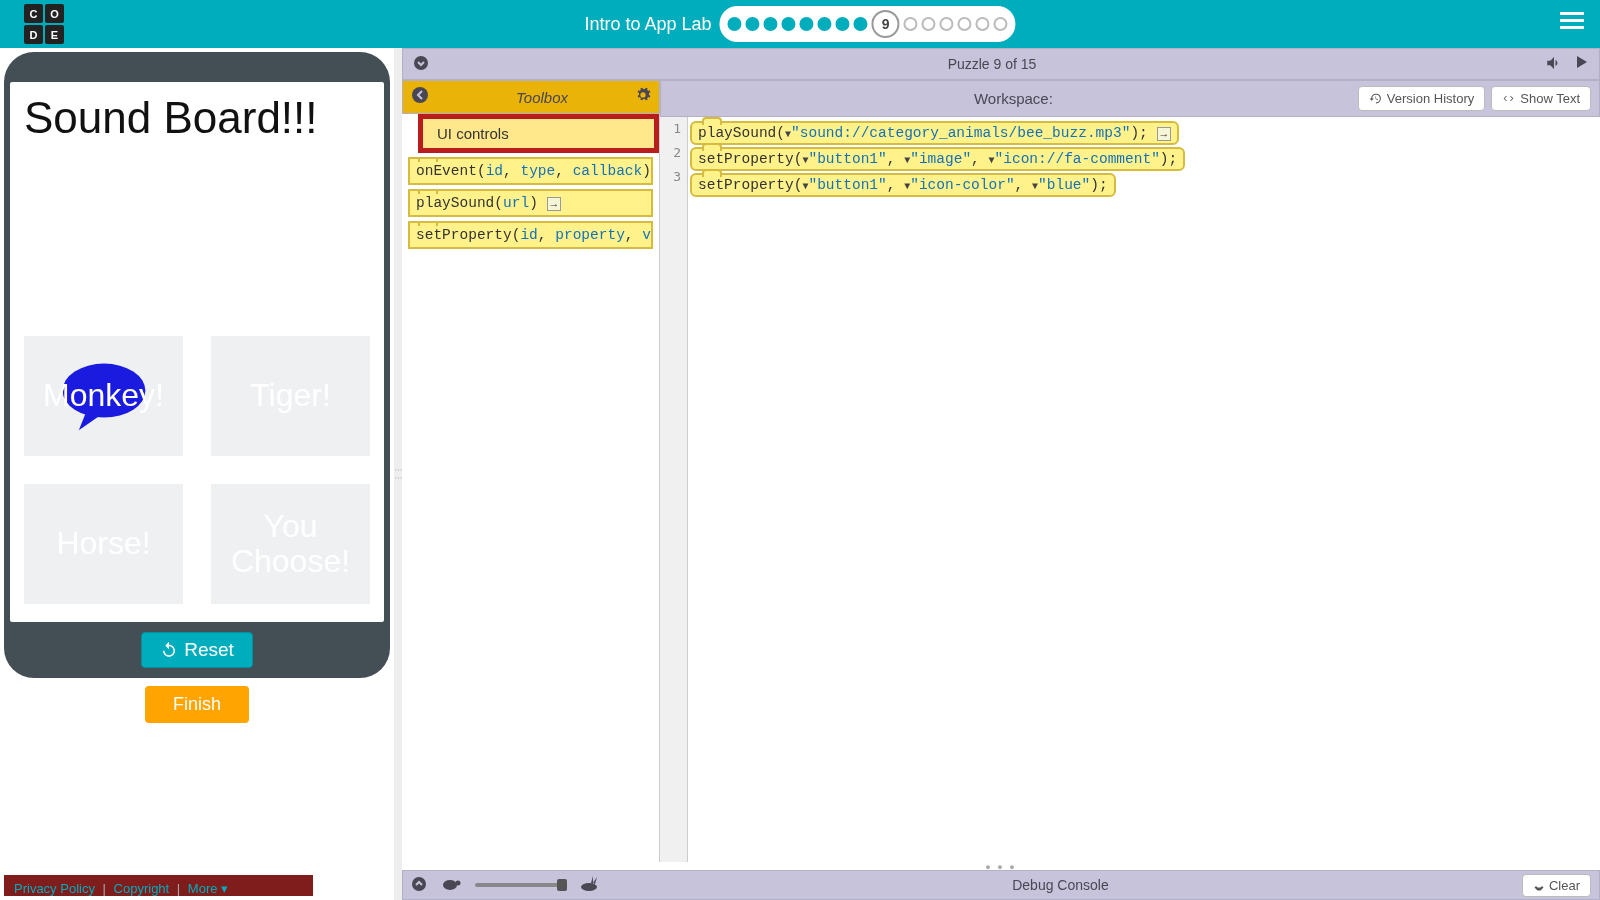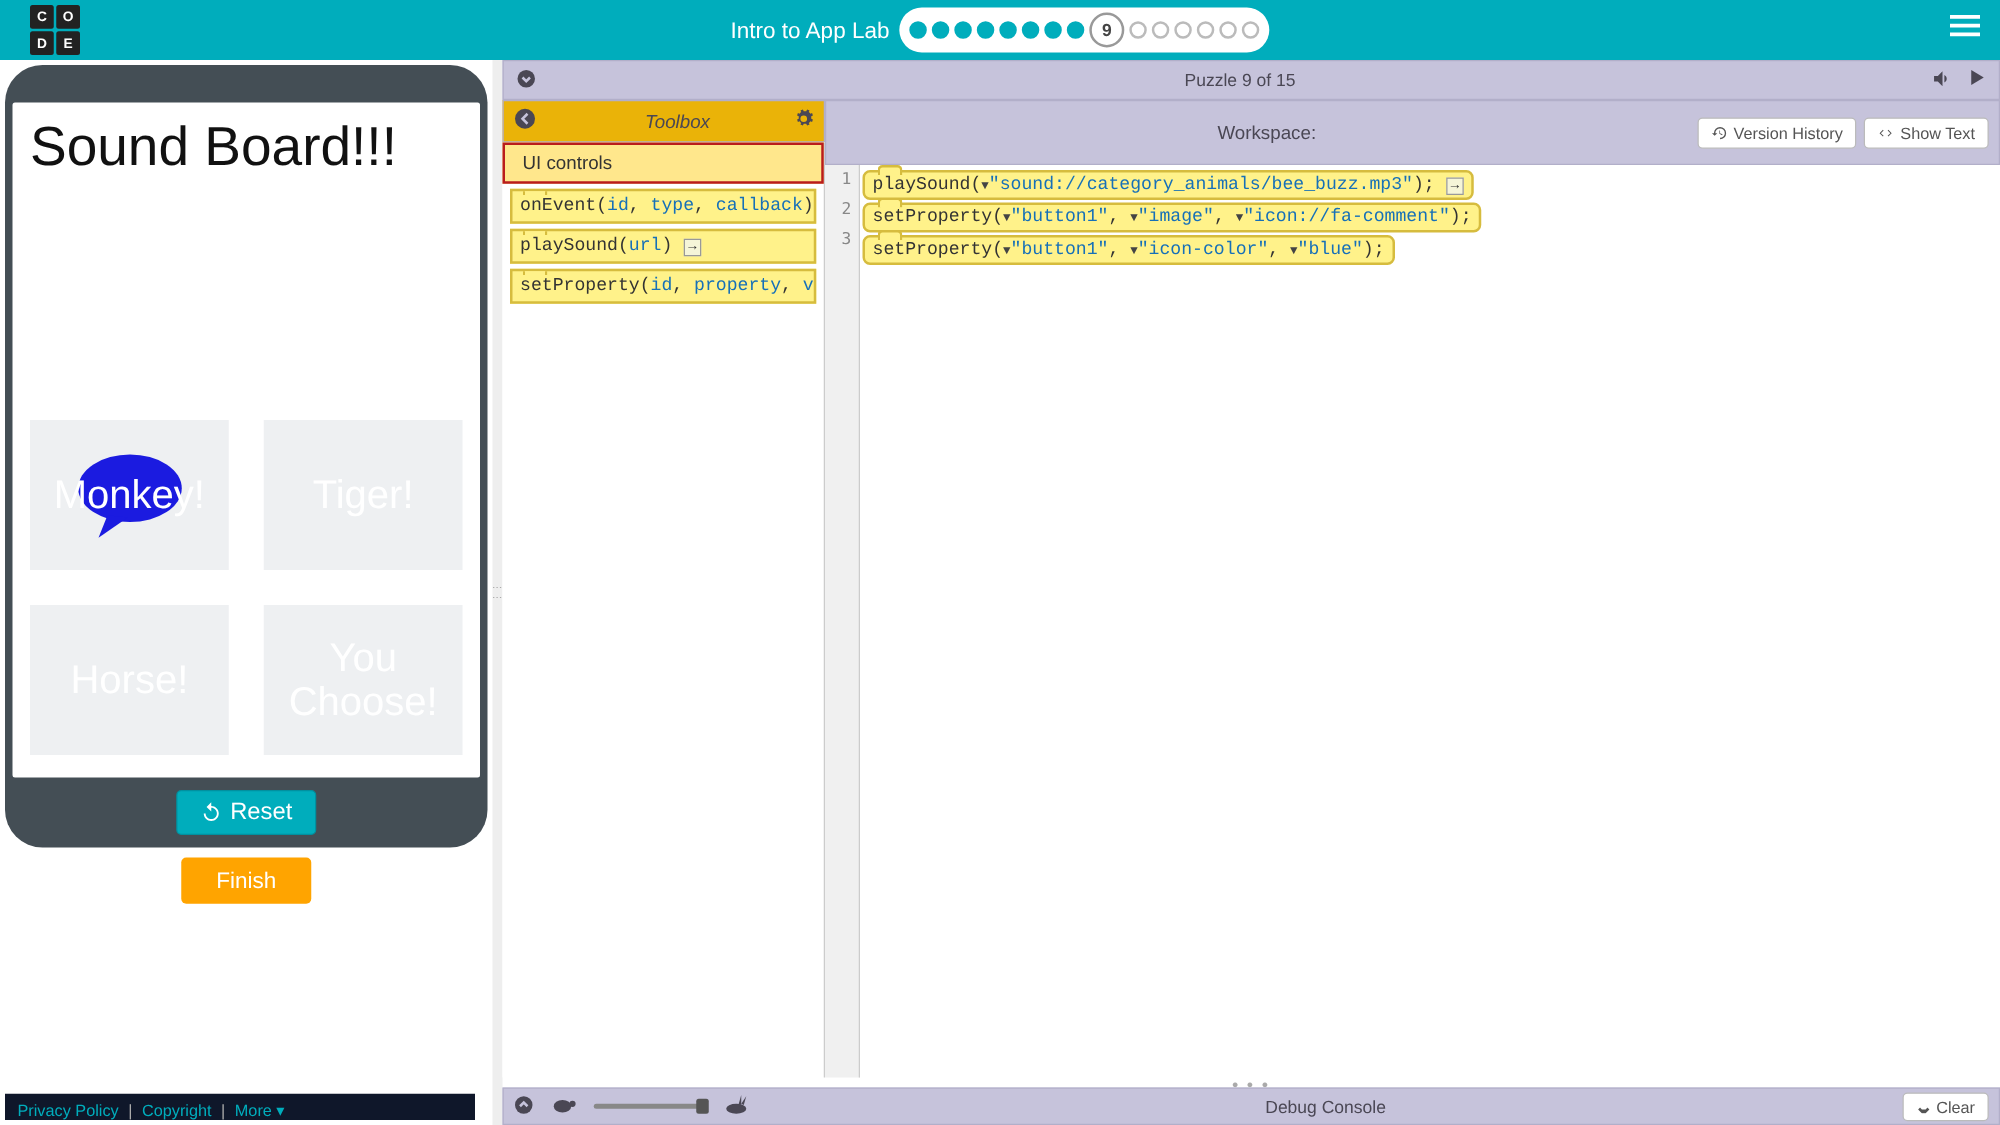--- a/index.html
+++ b/index.html
@@ -147,25 +147,25 @@
   background: #ffa400;
   color: #fff;
   border: none;
   border-radius: 4px;
   padding: 8px 28px;
   font-size: 18px;
   cursor: pointer;
 }
 .footer-links {
   margin-top: auto;
-  background: #0f172a;
+  background: #7f1d1d;
   padding: 6px 10px 0 10px;
   font-size: 13px;
   color: #00adbc;
-  width: 376px;
+  width: 309px;
 }
 .footer-links a { color: #00adbc; text-decoration: none; }
 .footer-links .sep { color: #aaa; margin: 0 4px; }
 
 .right-col {
   flex: 1;
   display: flex;
   flex-direction: column;
 }
 .bar {
@@ -202,24 +202,25 @@
 .tbx-header .lbl { flex:1; text-align:center; color:#4a4754; font-size:15px; }
 .tbx-header .gear { cursor:pointer; }
 .tbx-body {
   background: #fff;
   border-right: 1px solid #ccc;
   flex: 1;
   padding: 0;
 }
 .category {
   background: #ffe78c;
-  border: 2px solid #b91c1c;
+  border: 5px solid #b91c1c;
   padding: 6px 14px;
   font-size: 15px;
   color: #333;
+  margin-left: 16px;
 }
 .block {
   background: #fff28a;
   border: 2px solid #d6bc3e;
   border-radius: 0;
   margin: 4px 6px;
   padding: 4px 6px;
   font-family: "Courier New", monospace;
   font-size: 14.5px;
   color: #333;
@@ -238,21 +239,21 @@
   border-bottom: none;
   border-radius: 4px 4px 0 0;
 }
 .block .id { color: #1670b8; }
 .gutter { width: 28px; background:#f0f0f0; border-right:1px solid #ccc; }
 .gutter .ln { text-align:right; padding-right:6px; color:#888; font-family:monospace; font-size:13px; height:24px; line-height:24px; }
 
 .ws-col { flex:1; display:flex; flex-direction:column; }
 .ws-header {
   background: #c6c3db;
-  height: 52px;
+  height: 37px;
   display:flex;
   align-items:center;
   border: 1px solid #b2afc9;
   padding: 0 8px;
   justify-content: flex-end;
 }
 .ws-header .lbl { margin: 0 auto; color:#4a4754; font-size:15px; }
 .ws-header .btns { display:flex; gap:6px; }
 .wbtn {
   background: #fff;

